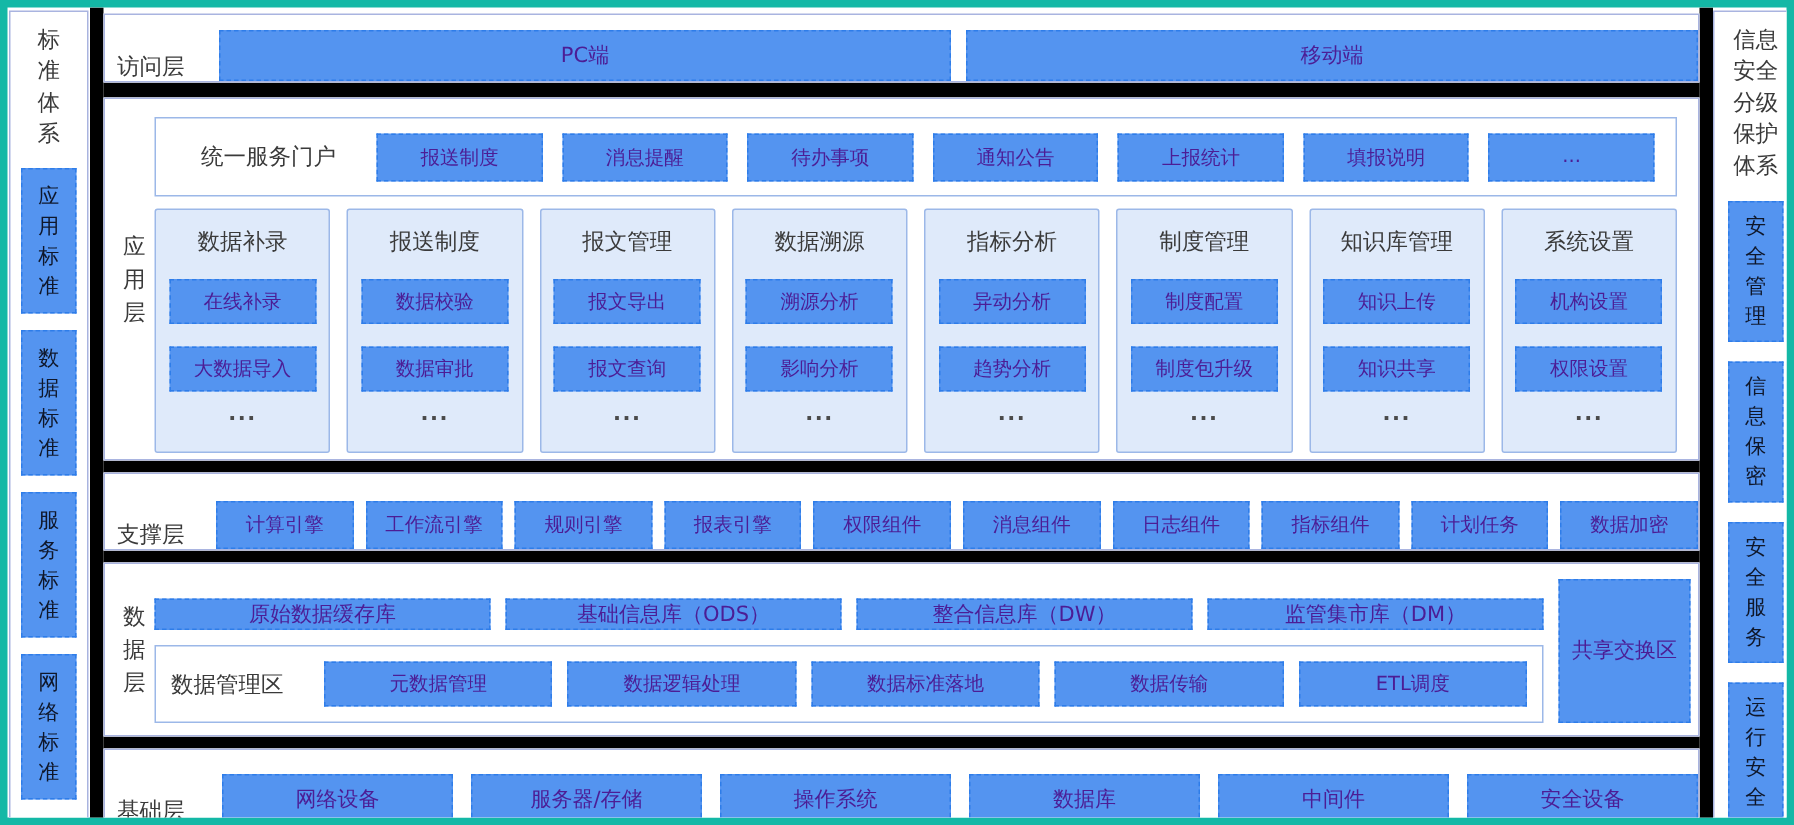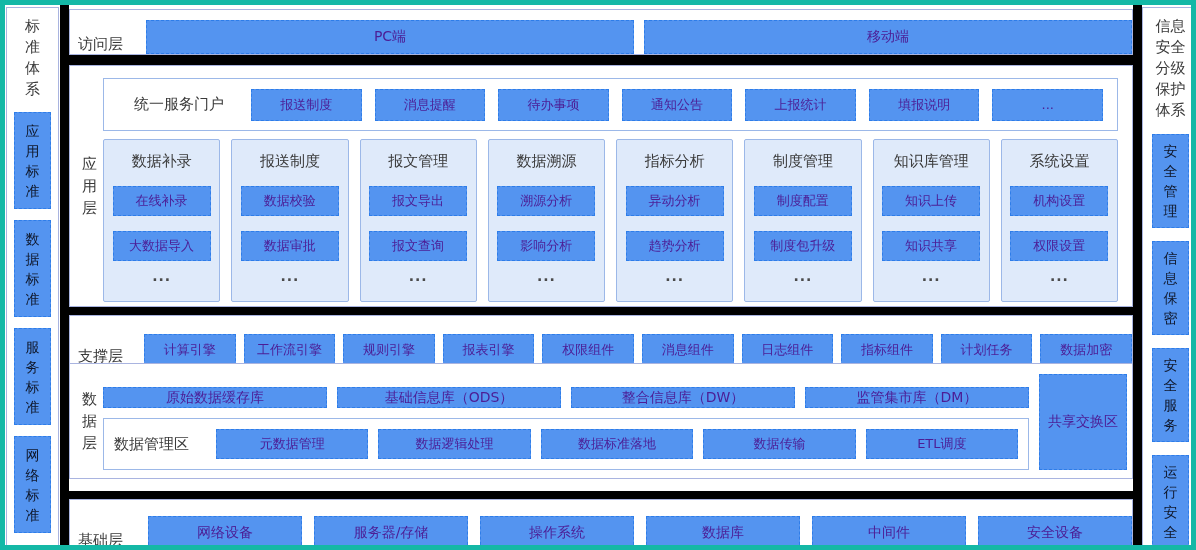--- a/index.html
+++ b/index.html
@@ -28,21 +28,21 @@
   .main{position:absolute;left:64px;top:0;width:1064px;height:550px;}
   .band{position:absolute;left:0;width:100%;background:#000;}
   .band.b1{top:50px;height:10px;}
   .band.b2{top:302px;height:8px;}
   .band.b3{top:362px;height:8px;}
   .band.b4{top:486px;height:8px;}
   .sec{position:absolute;left:0;width:100%;background:#fff;border:1px solid #a9b4e0;box-sizing:border-box;}
   .sec.s1{top:4px;height:46px;}
   .sec.s2{top:60px;height:242px;}
   .sec.s3{top:310px;height:52px;}
-  .sec.s4{top:358px;height:116px;}
+  .sec.s4{top:370px;height:116px;}
   .sec.s5{top:494px;height:52px;}
 
   .lbl{color:#3a3a3a;font-size:15px;}
   .vlbl{position:absolute;left:11px;top:50%;transform:translateY(-50%);width:16px;color:#3a3a3a;font-size:15px;line-height:22px;text-align:right;word-break:break-all;}
 
   .btn{background:#5494f0;border:1px dashed #2e7de9;box-sizing:border-box;color:#4c1d95;font-size:13px;display:flex;align-items:center;justify-content:center;white-space:nowrap;}
   .btn.lg{font-size:14px;}
 
   
   .hsec{display:flex;align-items:flex-end;height:100%;padding:0 0 0 8px;box-sizing:border-box;}

